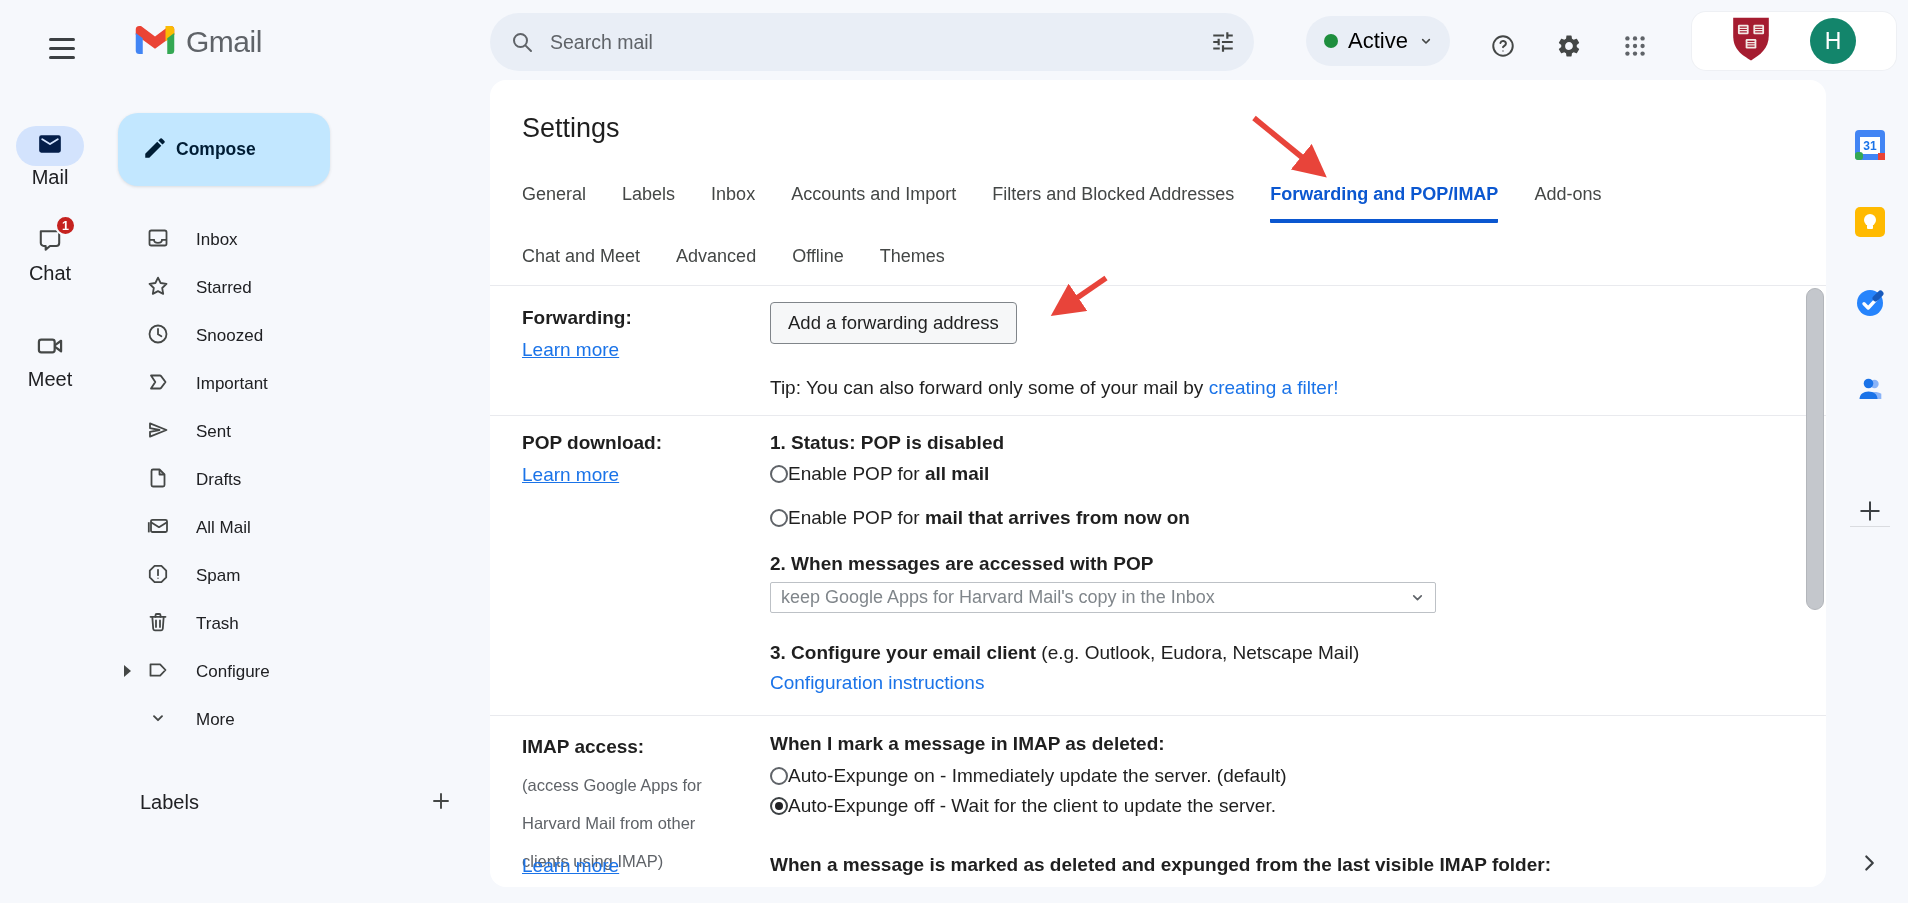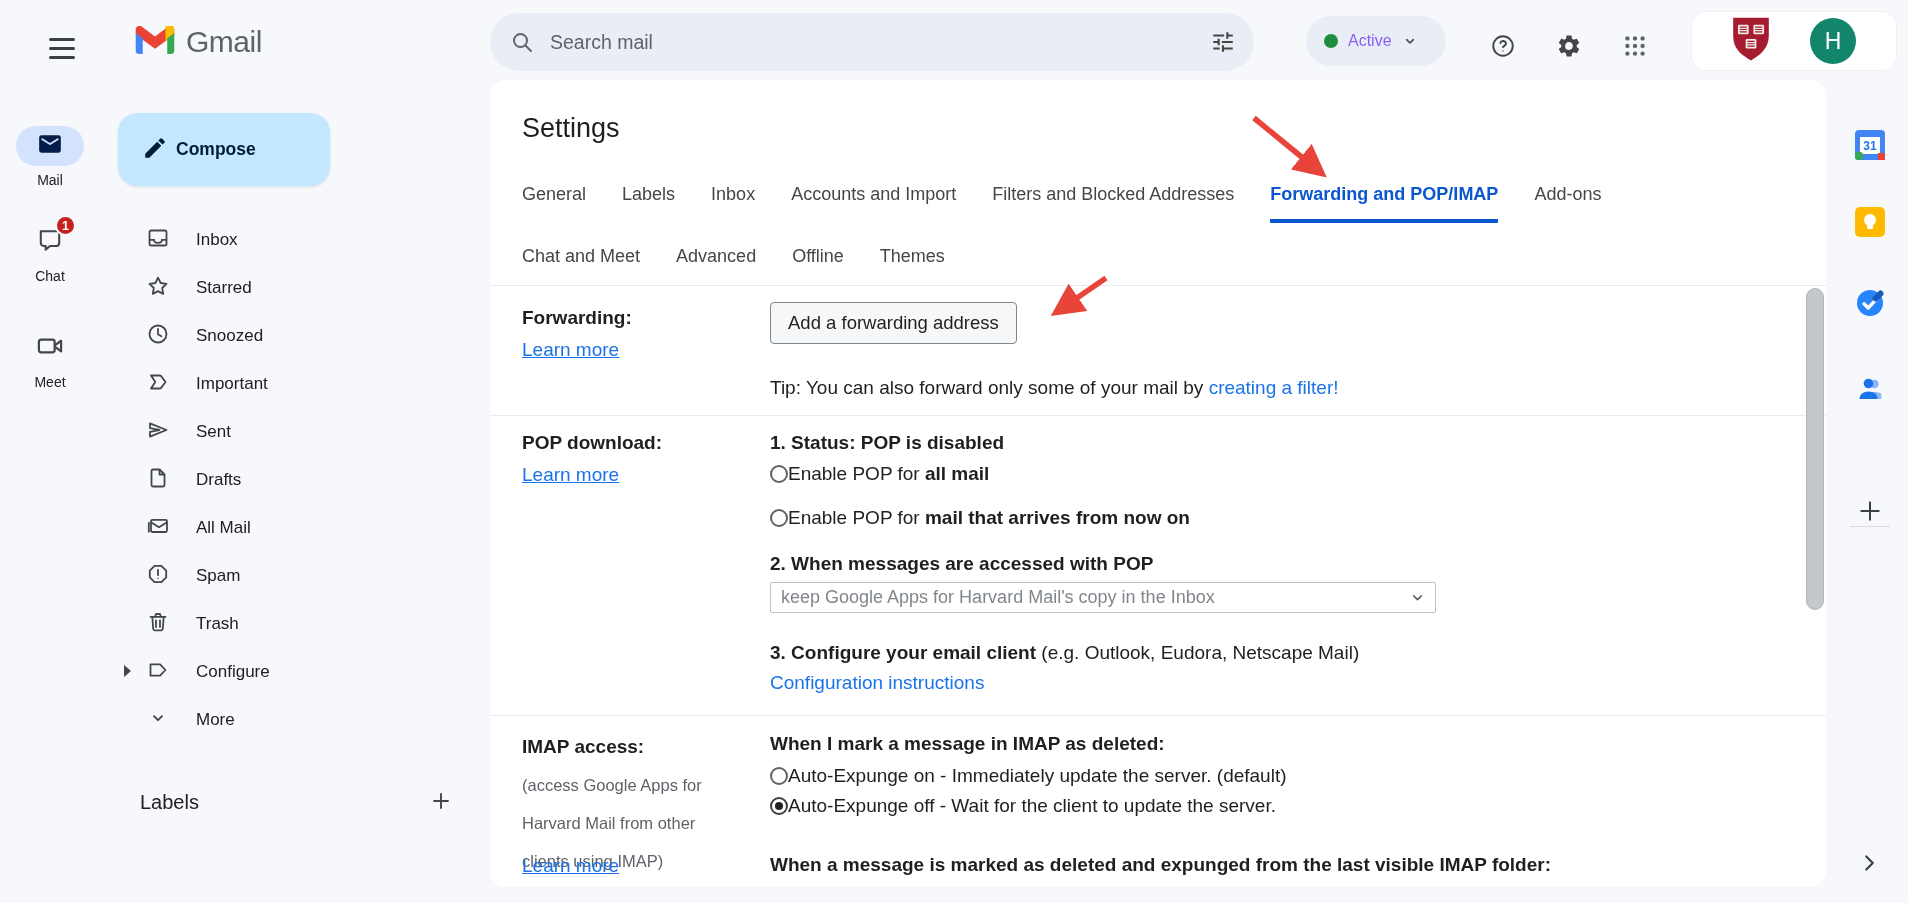--- a/index.html
+++ b/index.html
@@ -11,31 +11,31 @@
   .header { position:absolute; top:0; left:0; width:1908px; height:80px; }
   .hamburger { position:absolute; left:38px; top:24px; width:48px; height:48px; border-radius:50%; display:flex; flex-direction:column; justify-content:center; gap:6px; cursor:pointer; }
   .hamburger i { display:block; width:26px; height:3px; background:#3c4043; border-radius:2px; margin:0 auto; }
   .logo { position:absolute; left:134px; top:24px; display:flex; align-items:center; gap:10px; }
   .logo .wordmark { font-size:30px; color:#5f6368; letter-spacing:-0.5px; }
   .searchbar { position:absolute; left:490px; top:13px; width:764px; height:58px; background:#e9eef6; border-radius:29px; display:flex; align-items:center; padding:0 18px 0 20px; }
   .searchbar input { flex:1; border:none; outline:none; background:transparent; font-size:19.5px; color:#1f1f1f; margin-left:16px; font-family:inherit; }
   .searchbar input::placeholder { color:#5f6368; opacity:1; }
   .chip { position:absolute; left:1306px; top:16px; height:50px; min-width:140px; background:#e9eef6; border-radius:25px; display:flex; align-items:center; gap:10px; padding:0 16px 0 18px; cursor:pointer; }
   .chip .dot { width:14px; height:14px; border-radius:50%; background:#1e8e3e; }
-  .chip .lbl { font-size:16px; color:#8b5cf6; }
+  .chip .lbl { font-size:22px; color:#000000; }
   .iconbtn { position:absolute; top:24px; width:48px; height:48px; display:flex; align-items:center; justify-content:center; border-radius:50%; cursor:pointer; }
   .acct { position:absolute; left:1692px; top:12px; width:204px; height:58px; background:#ffffff; border-radius:14px; display:flex; align-items:center; justify-content:space-evenly; box-shadow:0 0 0 1px #eef0f4; }
   .avatar { width:46px; height:46px; border-radius:50%; background:#13856b; color:#fff; font-size:23px; display:flex; align-items:center; justify-content:center; cursor:pointer; }
 
   
   .rail { position:absolute; left:0; top:80px; width:100px; }
   .rail .item { position:absolute; left:0; width:100px; text-align:center; cursor:pointer; }
   .rail .pill { width:68px; height:40px; border-radius:20px; margin:0 auto; display:flex; align-items:center; justify-content:center; position:relative; }
   .rail .pill.sel { background:#d3e3fd; }
-  .rail .lab { font-size:14px; margin-top:6px; color:#202124; }
+  .rail .lab { font-size:20px; margin-top:0; color:#202124; }
   .badge { position:absolute; top:-7px; right:8px; min-width:21px; height:21px; background:#c5221f; border-radius:11px; color:#fff; font-size:12.5px; font-weight:700; display:flex; align-items:center; justify-content:center; border:2px solid #f6f8fc; }
 
   
   .compose { position:absolute; left:118px; top:113px; width:212px; height:73px; background:#c2e7ff; border-radius:20px; display:flex; align-items:center; gap:8px; padding:0 24px; cursor:pointer; box-shadow:0 1px 3px rgba(60,64,67,.15); }
   .compose .clbl { font-size:17.5px; font-weight:700; color:#001d35; }
   .nav { position:absolute; left:100px; top:216px; width:380px; }
   .nav .nitem { position:relative; height:48px; display:flex; align-items:center; padding-left:46px; cursor:pointer; border-radius:0 24px 24px 0; }
   .nav .nitem .txt { margin-left:26px; font-size:17px; color:#202124; }
   .nav .tri { position:absolute; left:24px; top:17px; width:0; height:0; border-left:8px solid #444746; border-top:6px solid transparent; border-bottom:6px solid transparent; }
   .labels-row { position:absolute; left:100px; top:778px; width:380px; height:48px; display:flex; align-items:center; }

